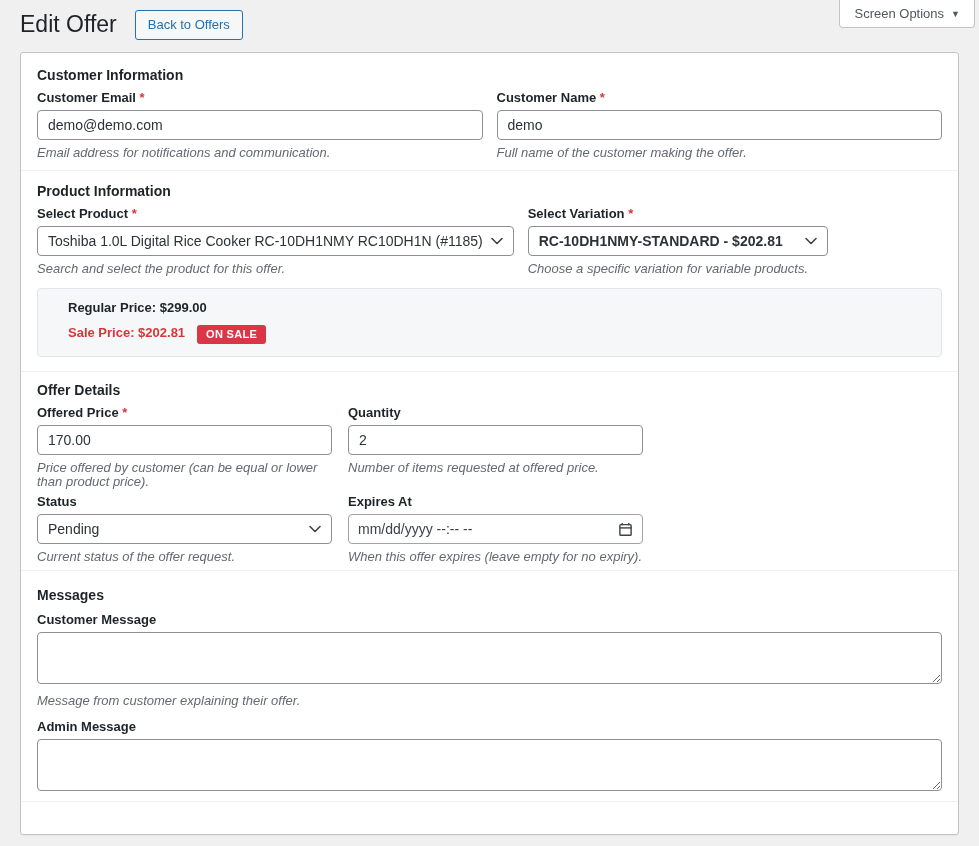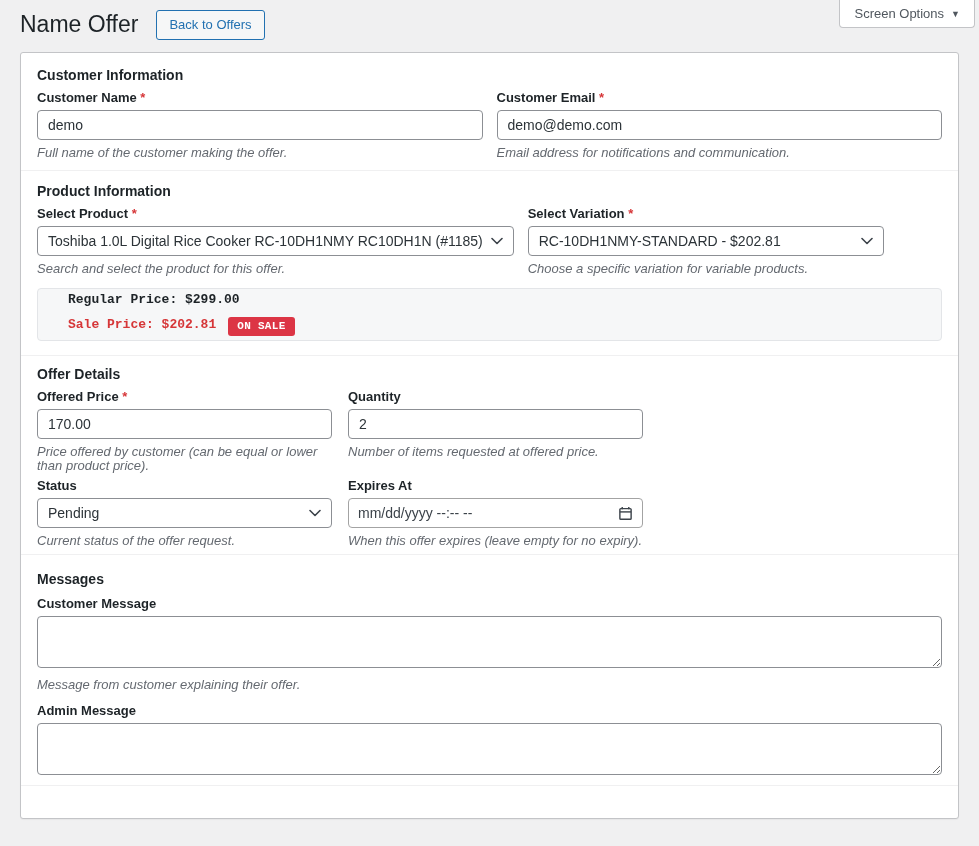--- a/index.html
+++ b/index.html
@@ -98,40 +98,39 @@
     border: 1px solid #8c8f94; border-radius: 4px;
     background: #fff;
     display: flex; align-items: center; justify-content: space-between;
     padding: 0 10px;
     font-size: 14px; color: #2c3338;
     cursor: pointer;
     overflow: hidden; white-space: nowrap;
   }
   .select-box .select-value { overflow: hidden; text-overflow: ellipsis; }
   .select-box svg { flex: 0 0 auto; margin-left: 8px; }
-  .select-box.narrow { width: 356px; }
+  .select-box.narrow { width: 300px; font-weight: bold; }
 
   .datetime-box {
     height: 30px; width: 100%;
     border: 1px solid #a3a3a3; border-radius: 4px;
     background: #fff;
     display: flex; align-items: center; justify-content: space-between;
     padding: 0 9px;
     font-size: 14px; color: #3c434a;
     cursor: text;
   }
 
   
   .price-box {
     margin-top: 12px;
     background: #f6f7f8;
     border: 1px solid #e3e5e8;
     border-radius: 4px;
-    padding: 4px 30px;
-    font-family: Liberation Mono, monospace;
+    padding: 12px 30px;
   }
   .price-line { font-size: 13px; font-weight: 700; color: #1d2327; line-height: 14px; }
   .sale-line {
     margin-top: 10px;
     display: flex; align-items: flex-start; gap: 12px;
     color: #d63638;
   }
   .sale-line .price-text { font-size: 13px; font-weight: 700; color: #d63638; }
   .on-sale-badge {
     background: #dc3545; color: #fff;
@@ -155,38 +154,38 @@
 </style>
 </head>
 <body>
 
 <div class="screen-options">
   <span>Screen Options</span>
   <span class="caret">▼</span>
 </div>
 
 <div class="page-header">
-  <h1 class="page-title">Name Offer</h1>
+  <h1 class="page-title">Edit Offer</h1>
   <button class="back-btn">Back to Offers</button>
 </div>
 
 <div class="card">
 
   <div class="section">
     <h2 class="section-heading">Customer Information</h2>
     <div class="grid-2">
       <div class="field">
+        <label><span>Customer Email</span> <span class="req">*</span></label>
+        <input class="text-input" type="text" value="demo@demo.com" style="">
+        <div class="help">Email address for notifications and communication.</div>
+      </div>
+      <div class="field">
         <label><span>Customer Name</span> <span class="req">*</span></label>
         <input class="text-input" type="text" value="demo" style="">
         <div class="help">Full name of the customer making the offer.</div>
-      </div>
-      <div class="field">
-        <label><span>Customer Email</span> <span class="req">*</span></label>
-        <input class="text-input" type="text" value="demo@demo.com" style="">
-        <div class="help">Email address for notifications and communication.</div>
       </div>
     </div>
   </div>
 
   <div class="section product">
     <h2 class="section-heading">Product Information</h2>
     <div class="grid-2">
       <div class="field">
         <label><span>Select Product</span> <span class="req">*</span></label>
         <div class="select-box">

